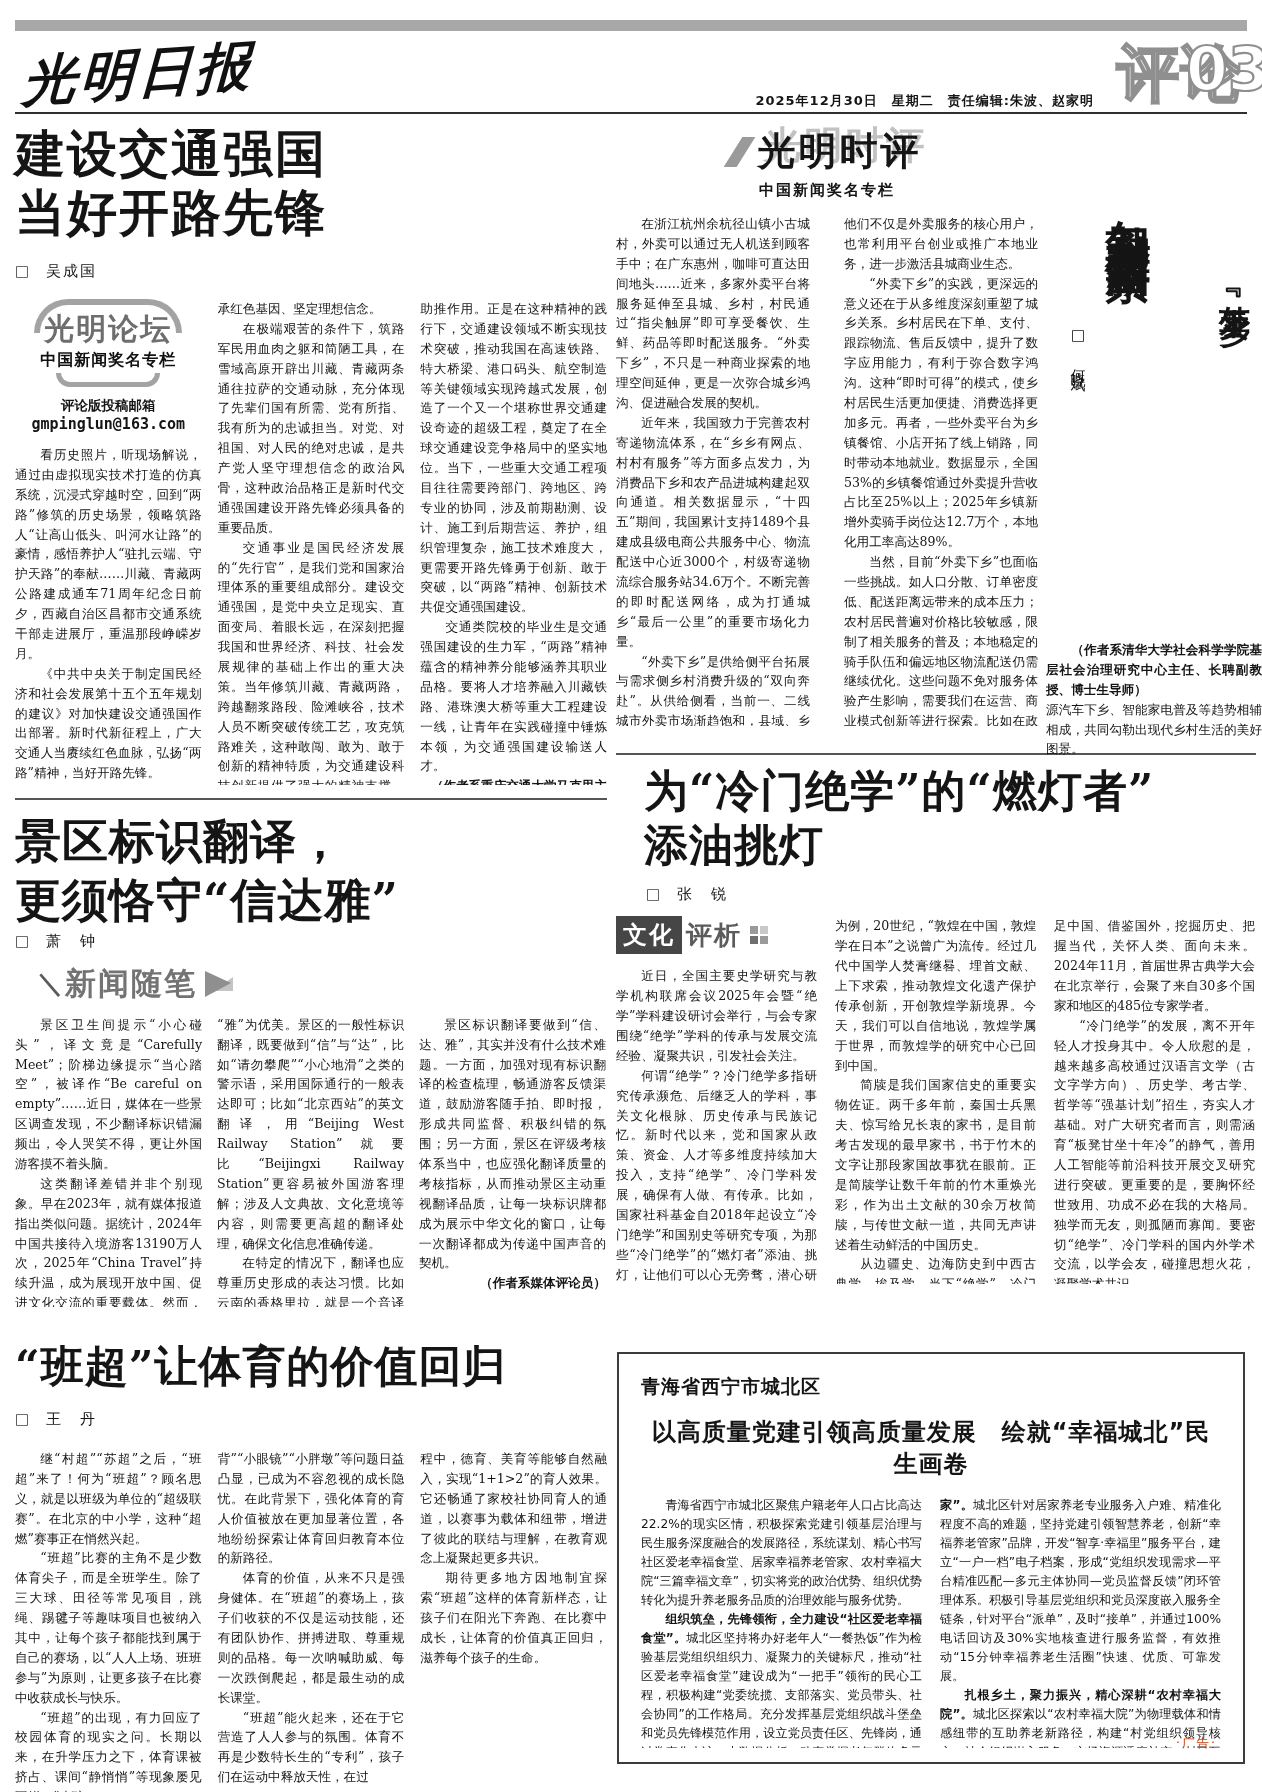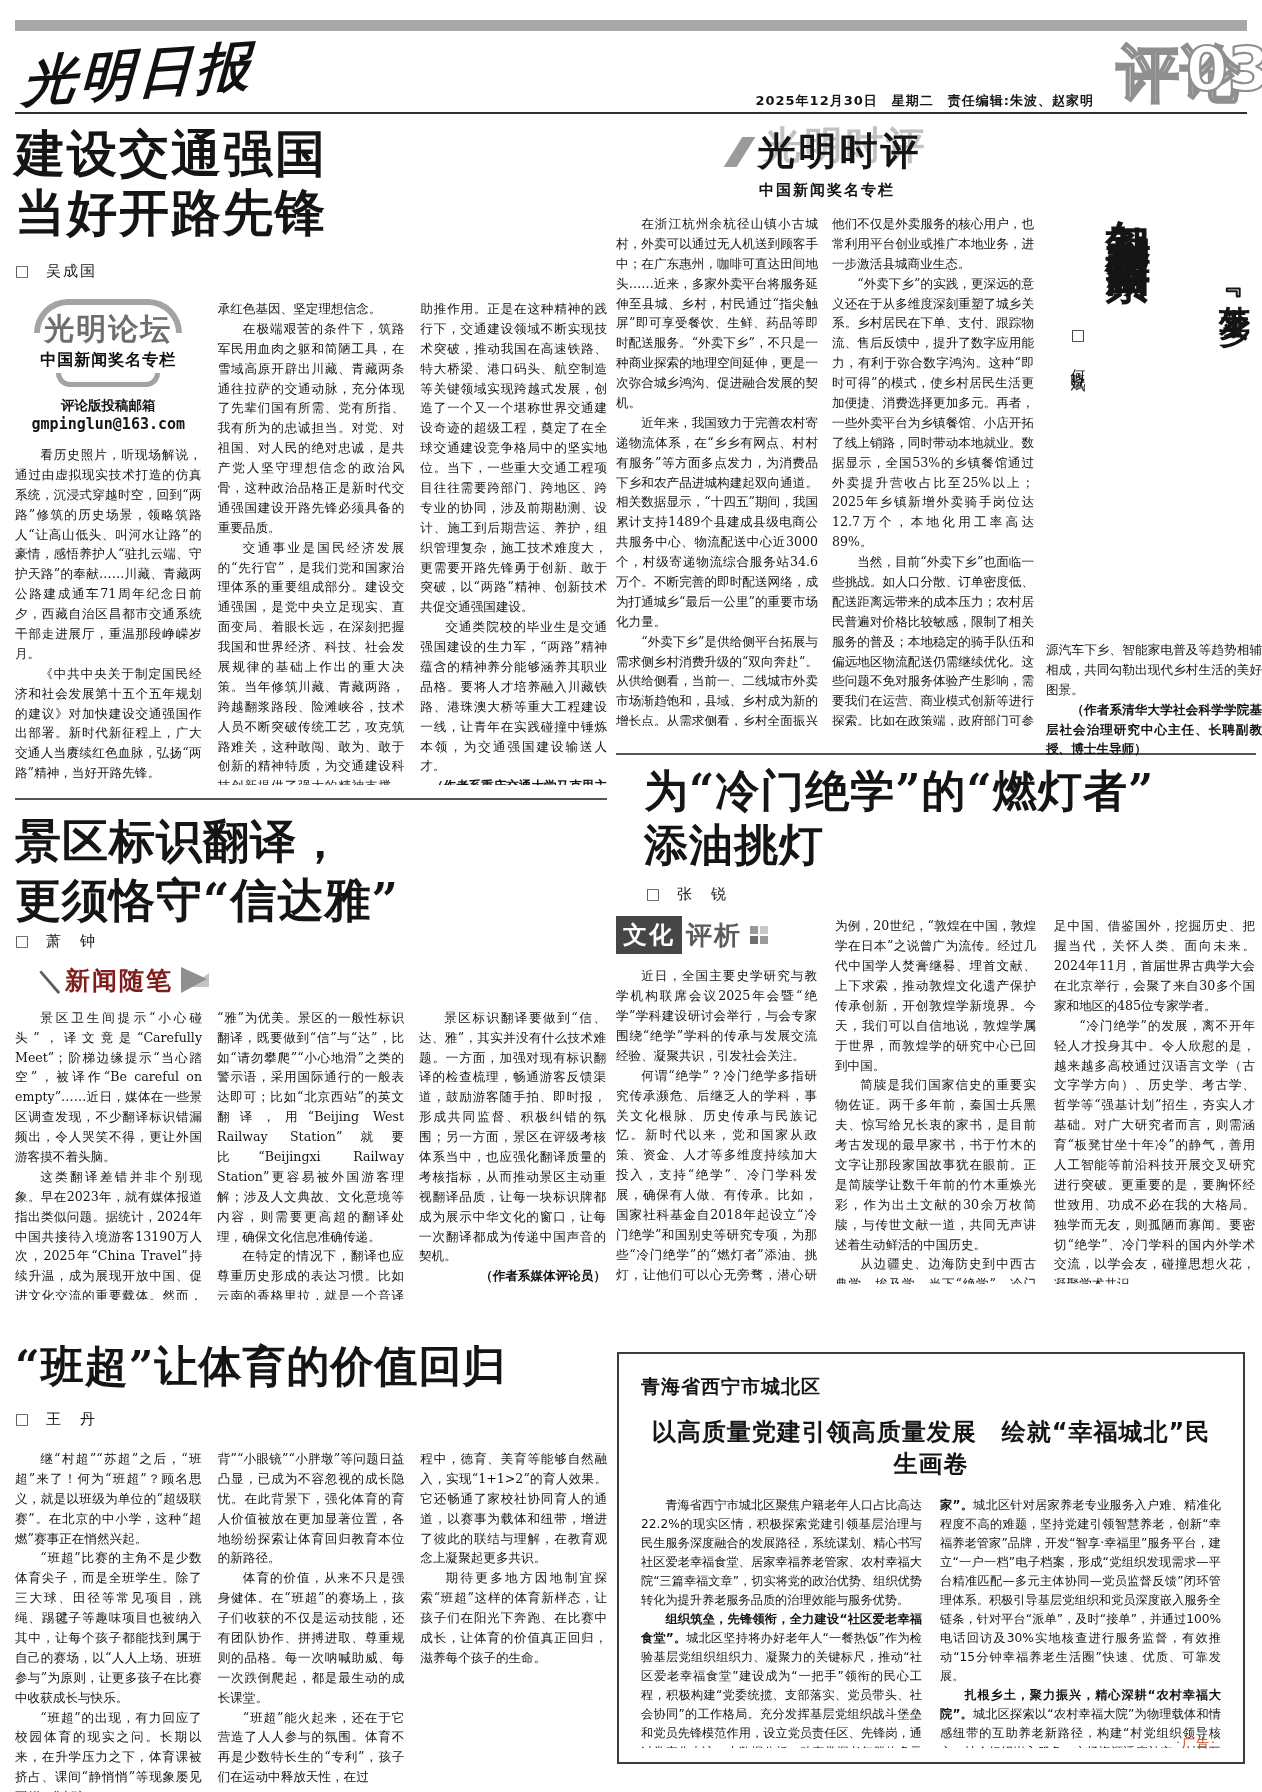--- a/index.html
+++ b/index.html
@@ -42,37 +42,37 @@
 
   .rule-left { position:absolute; left:15px; top:798px; width:592px; height:1.5px; background:#555; }
   .rule-mid { position:absolute; left:616px; top:753px; width:640px; height:1.5px; background:#555; }
 
   
   .art2 { position:absolute; left:616px; top:126px; width:422px; }
   .sp-logo { text-align:center; }
   .sp-slash { display:inline-block; width:13px; height:30px; background:#9a9a9a; transform:skewX(-32deg); margin-right:12px; vertical-align:middle; }
   .sp-title { display:inline-block; font-size:38px; font-weight:900; letter-spacing:3px; font-family:"DejaVu Sans","Liberation Sans",sans-serif; text-shadow:6px -6px 0 #c2c2c2; vertical-align:middle; }
   .sp-sub { font-size:15px; font-weight:900; letter-spacing:2px; margin-top:4px; font-family:"DejaVu Sans","Liberation Sans",sans-serif; }
-  .art2 .cols { margin-top:14px; display:flex; gap:14px; height:512px; overflow:hidden; }
+  .art2 .cols { margin-top:14px; display:flex; gap:34px; height:512px; overflow:hidden; }
   .art2 .col { width:202px; }
 
   
   .art3 { position:absolute; left:1046px; top:126px; width:216px; height:628px; }
   .a3-kicker { position:absolute; right:6px; top:152px; writing-mode:vertical-rl; font-size:31px; font-weight:900; letter-spacing:3px; }
   .a3-head { position:absolute; left:52px; top:58px; writing-mode:vertical-rl; font-size:45px; font-weight:900; letter-spacing:5px; }
   .a3-byline { position:absolute; left:22px; top:200px; writing-mode:vertical-rl; font-size:15px; letter-spacing:4px; }
   .a3-closing { position:absolute; left:0; top:514px; width:216px; }
 
   
   .art4 { position:absolute; left:15px; top:812px; width:592px; }
   .art4 h1 { font-size:46px; line-height:1.28; font-weight:900; letter-spacing:1px; }
   .art4 .byline { margin-top:2px; }
   .nl-label { margin:12px 0 10px 22px; display:flex; align-items:center; }
   .nl-back { font-size:26px; font-weight:900; color:#5a5a5a; margin-right:2px; font-family:"DejaVu Sans","Liberation Sans",sans-serif; }
-  .nl-text { font-size:25px; font-weight:900; color:#7f1d1d; letter-spacing:2px; font-family:"DejaVu Sans","Liberation Sans",sans-serif; }
+  .nl-text { font-size:31px; font-weight:900; color:#737373; letter-spacing:2px; font-family:"DejaVu Sans","Liberation Sans",sans-serif; }
   .fold-icon { width:0; height:0; border-left:26px solid #8f8f8f; border-top:12px solid transparent; border-bottom:14px solid transparent; margin-left:8px; position:relative; }
   .fold-icon2 { width:0; height:0; border-right:20px solid #c4c4c4; border-top:14px solid transparent; margin-left:-18px; }
   .art4 .cols { display:flex; gap:15px; height:292px; overflow:hidden; }
   .art4 .col { width:187px; }
 
   
   .art5 { position:absolute; left:616px; top:764px; width:640px; }
   .art5 h1 { font-size:44px; line-height:1.22; font-weight:900; letter-spacing:1px; padding-left:28px; }
   .art5 .byline { margin:14px 0 0 30px; }
   .art5 .cols { margin-top:12px; display:flex; gap:18px; height:368px; overflow:hidden; }
@@ -172,22 +172,22 @@
 
       </div>
     </div>
   </section>
 
   <section class="art3">
     <div class="a3-kicker">『外卖下乡』</div>
     <div class="a3-head">勾勒乡村生活新图景</div>
     <div class="a3-byline">□ 何晓斌</div>
     <div class="a3-closing">
+      <p class="bp" style="font-weight:700;font-family:'DejaVu Sans','Liberation Sans',sans-serif;">（作者系清华大学社会科学学院基层社会治理研究中心主任、长聘副教授、博士生导师）</p>
       <p class="bp cont">源汽车下乡、智能家电普及等趋势相辅相成，共同勾勒出现代乡村生活的美好图景。</p>
-      <p class="bp" style="font-weight:700;font-family:'DejaVu Sans','Liberation Sans',sans-serif;">（作者系清华大学社会科学学院基层社会治理研究中心主任、长聘副教授、博士生导师）</p>
     </div>
   </section>
 
   <section class="art4">
     <h1>
       <span>景区标识翻译，</span><br>
       <span>更须恪守“信达雅”</span>
     </h1>
     <div class="byline">
       <span class="sq">□</span>

